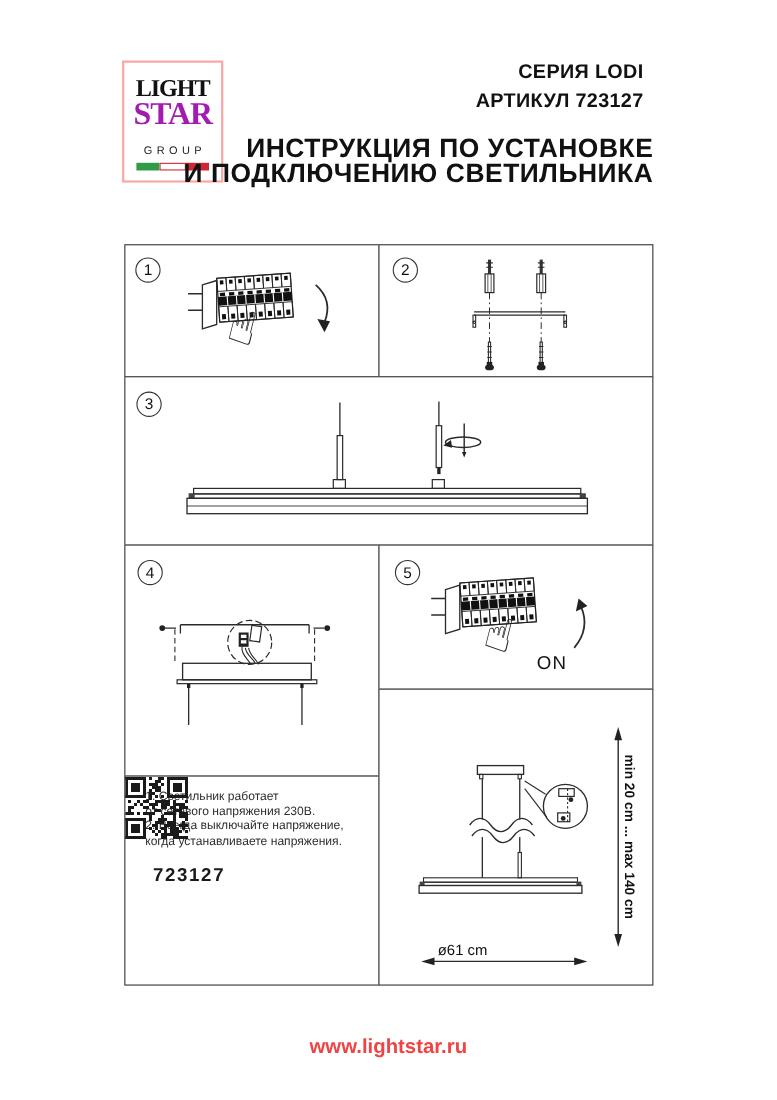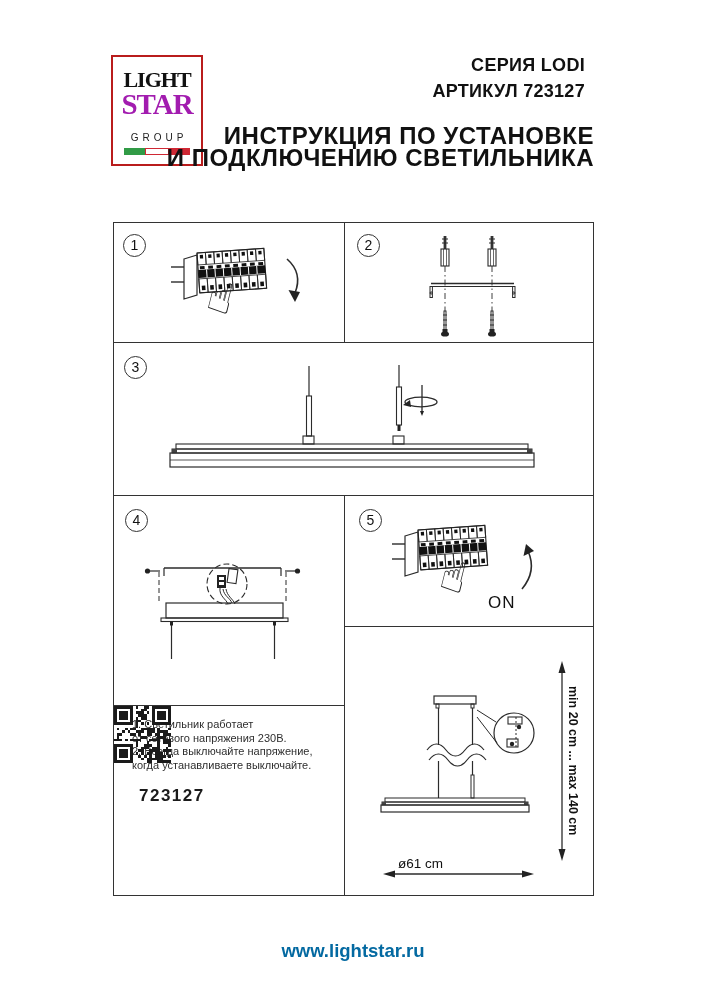--- a/index.html
+++ b/index.html
@@ -1,20 +1,20 @@
 <!DOCTYPE html>
 <html style="--flag-green: #319b46; --flag-red: #cf2834;"><head>
 <meta charset="utf-8">
 <style>
   html,body{margin:0;padding:0;background:#fff;}
   .page{position:relative;width:706px;height:1000px;background:#fff;overflow:hidden;
         font-family:"Liberation Sans",sans-serif;color:#1c1c1c;}
   
   .logo-box{position:absolute;left:111px;top:55px;width:92px;height:111px;
-            border:2px solid #b91c1c;box-sizing:border-box;text-align:center;}
+            border:2px solid #fca5a5;box-sizing:border-box;text-align:center;}
   .logo-light{margin-top:12px;font-family:"Liberation Serif",serif;font-weight:700;
               font-size:22px;line-height:22px;letter-spacing:-1px;color:#111;}
   .logo-star{font-family:"Liberation Serif",serif;font-weight:700;font-size:29px;
              line-height:27px;letter-spacing:-1px;color:#a21caf;}
   .logo-group{margin-top:14px;font-size:10px;letter-spacing:4px;color:#222;text-indent:4px;}
   .flag{display:flex;width:66px;height:7px;margin:5px auto 0;}
   .flag div{flex:1;box-sizing:border-box;}
   .flag .g{background:var(--flag-green,#319b46);}
   .flag .w{background:#fff;border:1px solid var(--flag-red,#cf2834);}
   .flag .r{background:var(--flag-red,#cf2834);}
@@ -38,21 +38,21 @@
                letter-spacing:1.5px;color:#1a1a1a;}
   .qr{position:absolute;left:23px;top:107px;}
   
   .dim-v{position:absolute;left:219px;top:39px;height:190px;width:17px;
          writing-mode:vertical-rl;display:flex;align-items:center;justify-content:center;
          font-size:12.5px;font-weight:700;color:#111;white-space:nowrap;}
   .dim-h{position:absolute;left:53px;top:229px;width:120px;text-align:left;
          font-size:13.5px;font-weight:400;color:#111;}
   
   .footer{position:absolute;left:0;top:940px;width:100%;text-align:center;
-          font-size:18.5px;font-weight:700;color:#0369a1;}
+          font-size:18.5px;font-weight:700;color:#ef4444;}
   .ln{stroke:#2b2b2b;fill:none;}
 </style>
 </head>
 <body>
 
 <div class="page">
 
   <div class="logo-box">
     <div class="logo-light">LIGHT</div>
     <div class="logo-star">STAR</div>
@@ -311,21 +311,21 @@
     <div class="stepnum" style="left:14px;top:13px;">5</div>
     <span class="hand" style="left:96px;top:56px;font-size:42px;">☝</span>
     <span class="swlabel" style="left:143px;top:97px;">ON</span>
   </div>
 
   <div class="panel" style="left:113px;top:705px;width:232px;height:191px;">
     <div class="notes-text">
       <span>1. Светильник работает</span>
       <span>от сетевого напряжения 230В.</span>
       <span>2. Всегда выключайте напряжение,</span>
-      <span>когда устанавливаете выключайте.</span>
+      <span>когда устанавливаете напряжения.</span>
     </div>
     <div class="article-num">723127</div>
     <svg class="qr" id="qr" width="57" height="57" viewBox="0 0 21 21" fill="#1a1a1a" shape-rendering="crispEdges">
         <rect x="8" y="0" width="1" height="1"></rect>
         <rect x="11" y="0" width="1" height="1"></rect>
         <rect x="12" y="0" width="1" height="1"></rect>
         <rect x="10" y="1" width="1" height="1"></rect>
         <rect x="11" y="1" width="1" height="1"></rect>
         <rect x="8" y="2" width="1" height="1"></rect>
         <rect x="9" y="2" width="1" height="1"></rect>

